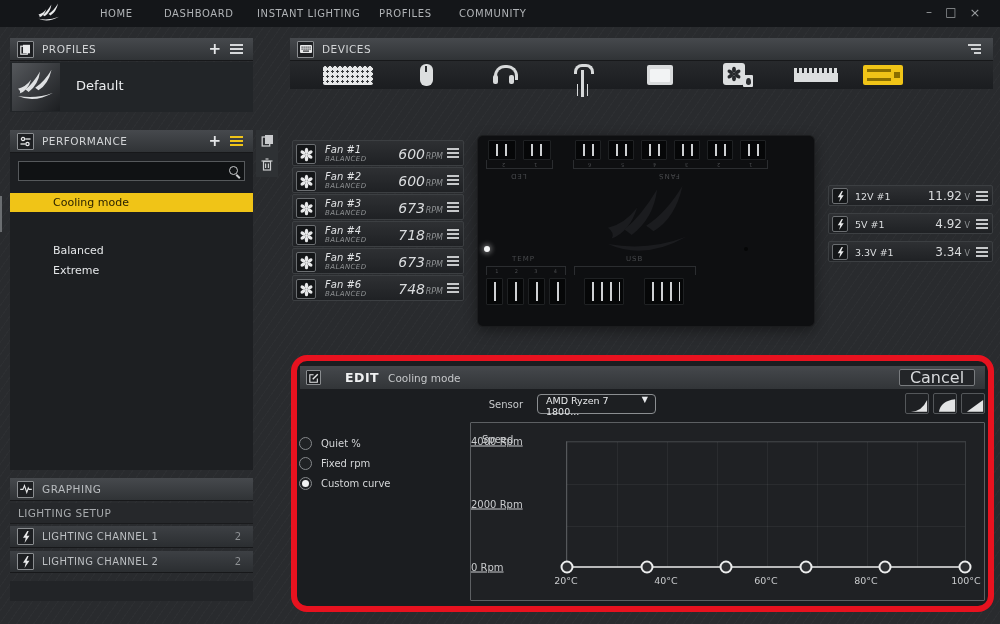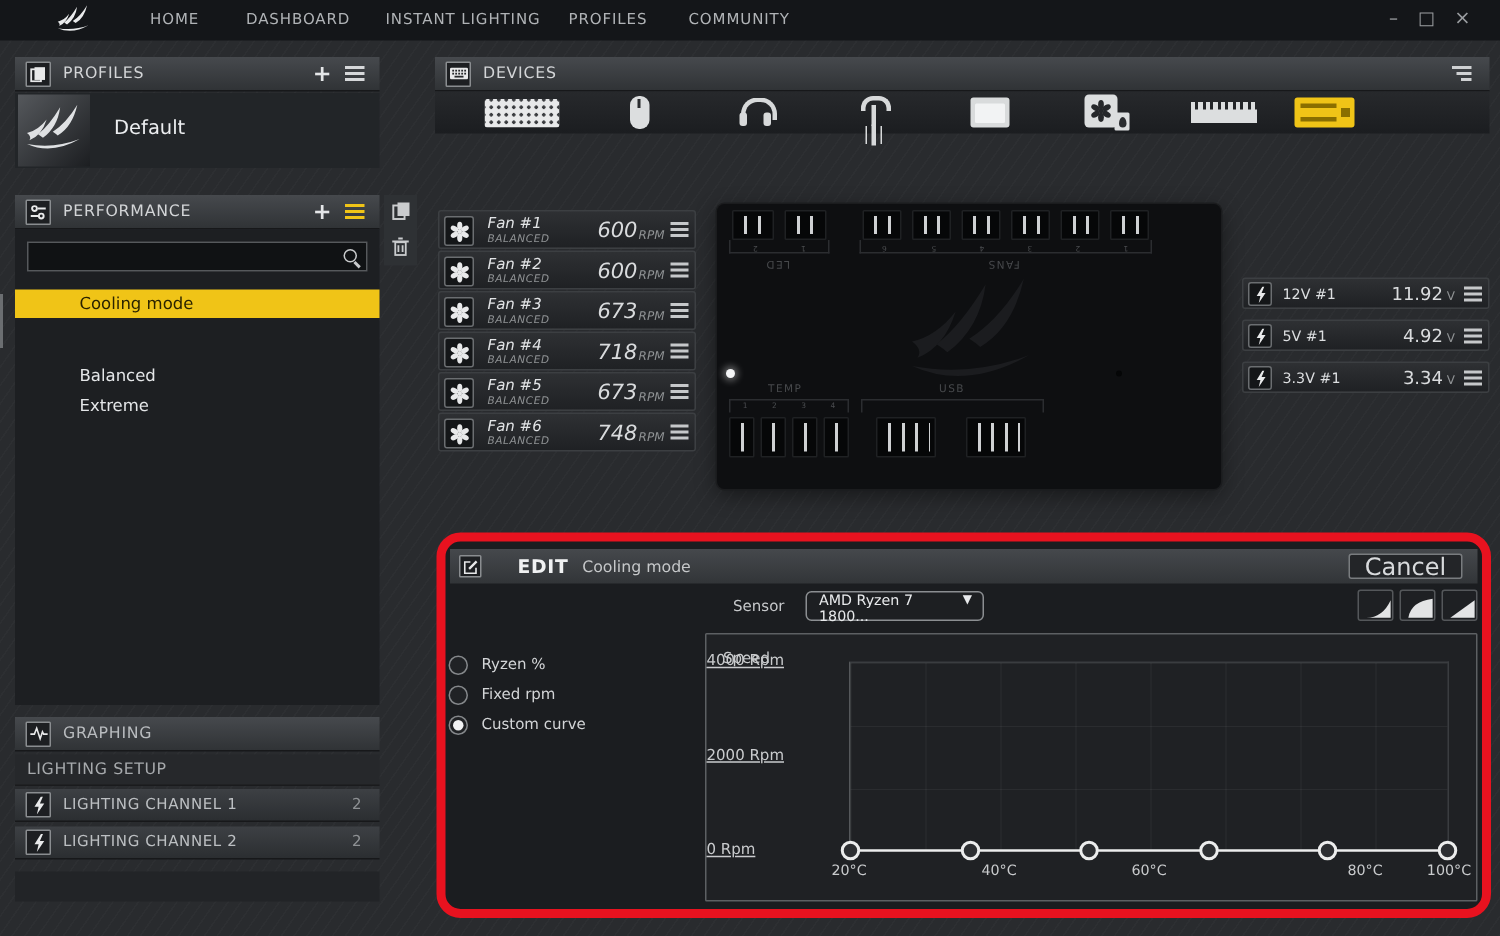--- a/index.html
+++ b/index.html
@@ -642,21 +642,21 @@
         </svg>
   </div>
   <div class="curvebtn" style="left:664px">
     <svg width="18" height="15" viewBox="0 0 20 16">
           <path d="M1 15 L19 2 L19 15 Z" fill="#e3e4e5"></path>
         </svg>
   </div>
 
   <div class="radio" style="top:76px">
     <span class="rcirc"></span>
-    <span class="rlabel">Ryzen %</span>
+    <span class="rlabel">Quiet %</span>
   </div>
   <div class="radio" style="top:96px">
     <span class="rcirc"></span>
     <span class="rlabel">Fixed rpm</span>
   </div>
   <div class="radio" style="top:116px">
     <span class="rcirc on"></span>
     <span class="rlabel">Custom curve</span>
   </div>
 
@@ -672,18 +672,18 @@
     <div class="marker" style="left: 0%; top: 100%;"></div>
           <div class="marker" style="left: 20%; top: 100%;"></div>
           <div class="marker" style="left: 40%; top: 100%;"></div>
           <div class="marker" style="left: 60%; top: 100%;"></div>
           <div class="marker" style="left: 80%; top: 100%;"></div>
           <div class="marker" style="left: 100%; top: 100%;"></div>
         </div>
     <span class="xtick" style="left: 95px;">20°C</span>
     <span class="xtick" style="left: 195px;">40°C</span>
     <span class="xtick" style="left: 295px;">60°C</span>
-    <span class="xtick" style="left: 395px; margin-left: 44px;">80°C</span>
+    <span class="xtick" style="left: 395px;">80°C</span>
     <span class="xtick" style="left: 495px;">100°C</span>
   </div>
 
 </div>
 </div>
 
 </body></html>

